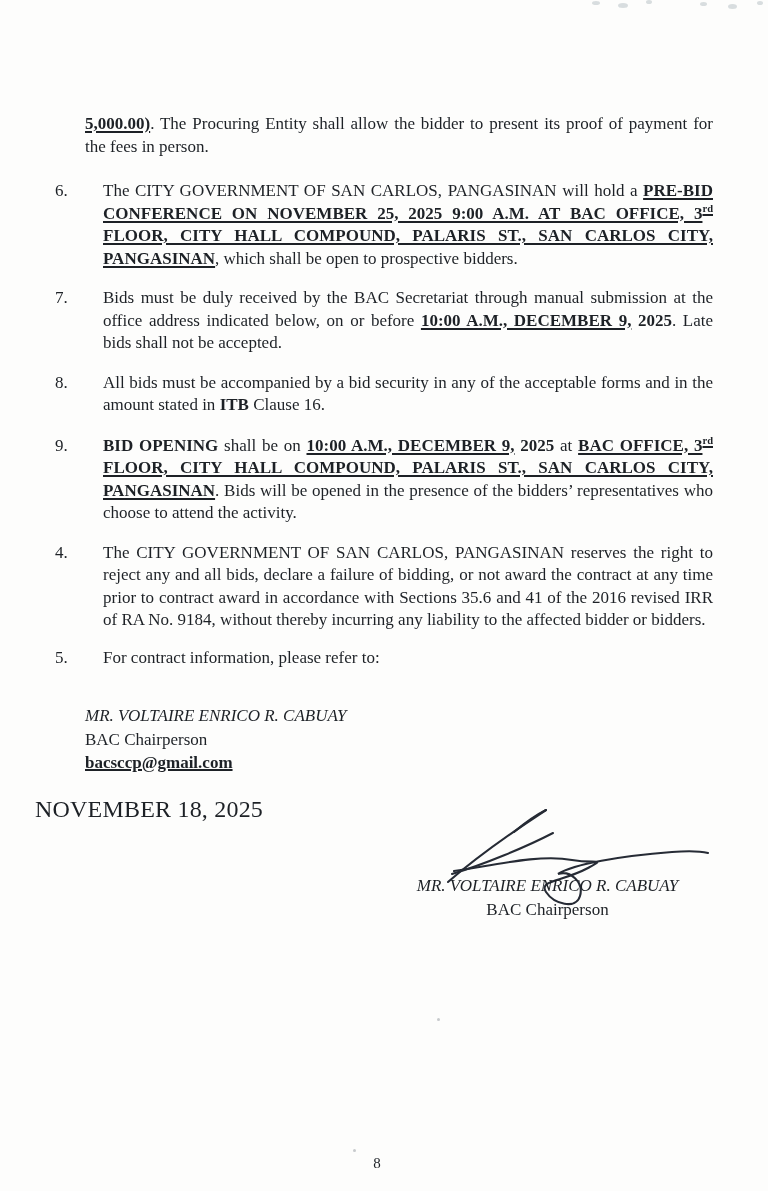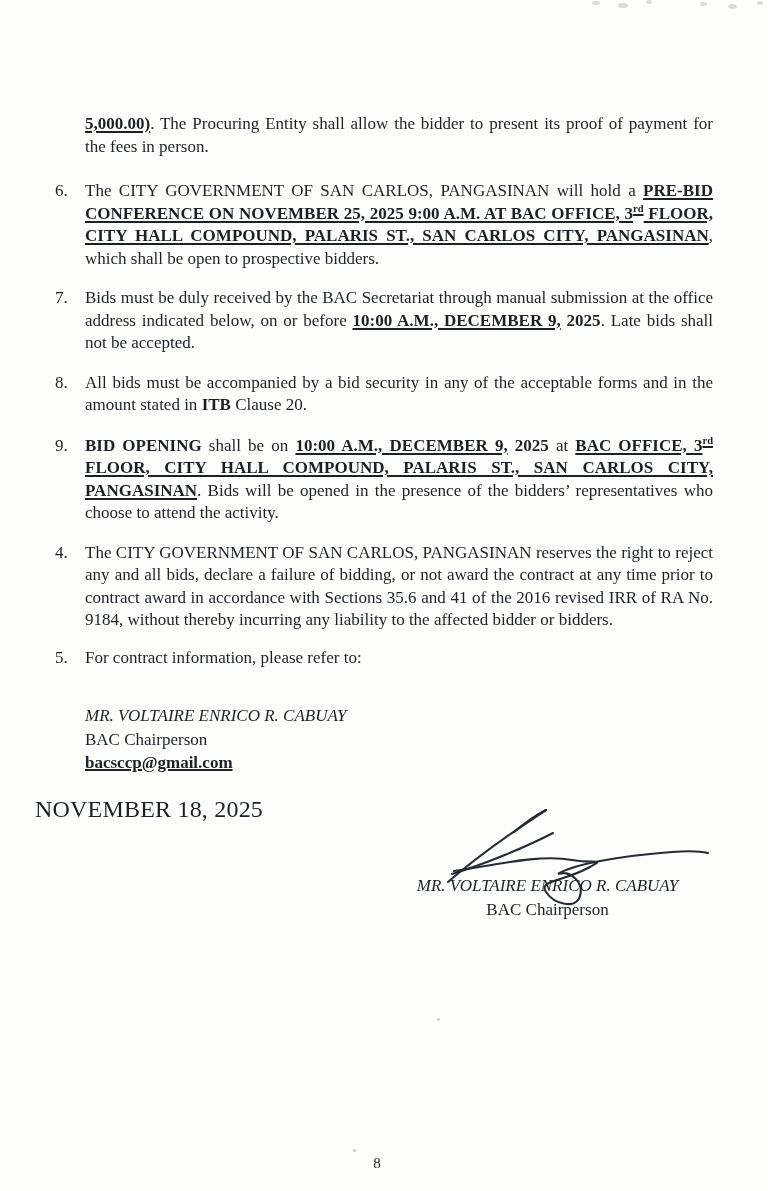--- a/index.html
+++ b/index.html
@@ -20,21 +20,21 @@
     font-size:17px;
     line-height:22.5px;
   }
   .intro{
     margin-left:30px;
     width:628px;
     text-align:justify;
   }
   .item{display:flex;}
   .item .num{width:30px;flex:none;}
-  .item .body{width:628px;text-align:justify;}
+  .item .body{width:628px;text-align:justify;margin-left:18px;}
   #item-6{margin-top:22px;}
   #item-7{margin-top:17px;}
   #item-8{margin-top:17px;}
   #item-9{margin-top:18px;}
   #item-4{margin-top:17px;}
   #item-5{margin-top:15px;}
   .contact{
     margin-left:30px;
     margin-top:35px;
     line-height:23.5px;
@@ -110,21 +110,21 @@
       <span class="body"><span>The CITY GOVERNMENT OF SAN CARLOS, PANGASINAN will hold a </span><span class="b u">PRE-BID CONFERENCE ON NOVEMBER 25, 2025 9:00 A.M. AT BAC OFFICE, 3</span><span class="b u sup">rd</span><span class="b u"> FLOOR, CITY HALL COMPOUND, PALARIS ST., SAN CARLOS CITY, PANGASINAN</span><span>, which shall be open to prospective bidders.</span></span>
     </div>
 
     <div class="item" id="item-7">
       <span class="num">7.</span>
       <span class="body"><span>Bids must be duly received by the BAC Secretariat through manual submission at the office address indicated below, on or before </span><span class="b u">10:00 A.M., DECEMBER 9,</span><span class="b"> 2025</span><span>. Late bids shall not be accepted.</span></span>
     </div>
 
     <div class="item" id="item-8">
       <span class="num">8.</span>
-      <span class="body"><span>All bids must be accompanied by a bid security in any of the acceptable forms and in the amount stated in </span><span class="b">ITB</span><span> Clause 20.</span></span>
+      <span class="body"><span>All bids must be accompanied by a bid security in any of the acceptable forms and in the amount stated in </span><span class="b">ITB</span><span> Clause 16.</span></span>
     </div>
 
     <div class="item" id="item-9">
       <span class="num">9.</span>
       <span class="body"><span class="b">BID OPENING</span><span> shall be on </span><span class="b u">10:00 A.M., DECEMBER 9,</span><span class="b"> 2025</span><span> at </span><span class="b u">BAC OFFICE, 3</span><span class="b u sup">rd</span><span class="b u"> FLOOR, CITY HALL COMPOUND, PALARIS ST., SAN CARLOS CITY, PANGASINAN</span><span>.  Bids will be opened in the presence of the bidders’ representatives who choose to attend the activity.</span></span>
     </div>
 
     <div class="item" id="item-4">
       <span class="num">4.</span>
       <span class="body"><span>The CITY GOVERNMENT OF SAN CARLOS, PANGASINAN reserves the right to reject any and all bids, declare a failure of bidding, or not award the contract at any time prior to contract award in accordance with Sections 35.6 and 41 of the 2016 revised IRR of RA No. 9184, without thereby incurring any liability to the affected bidder or bidders.</span></span>

